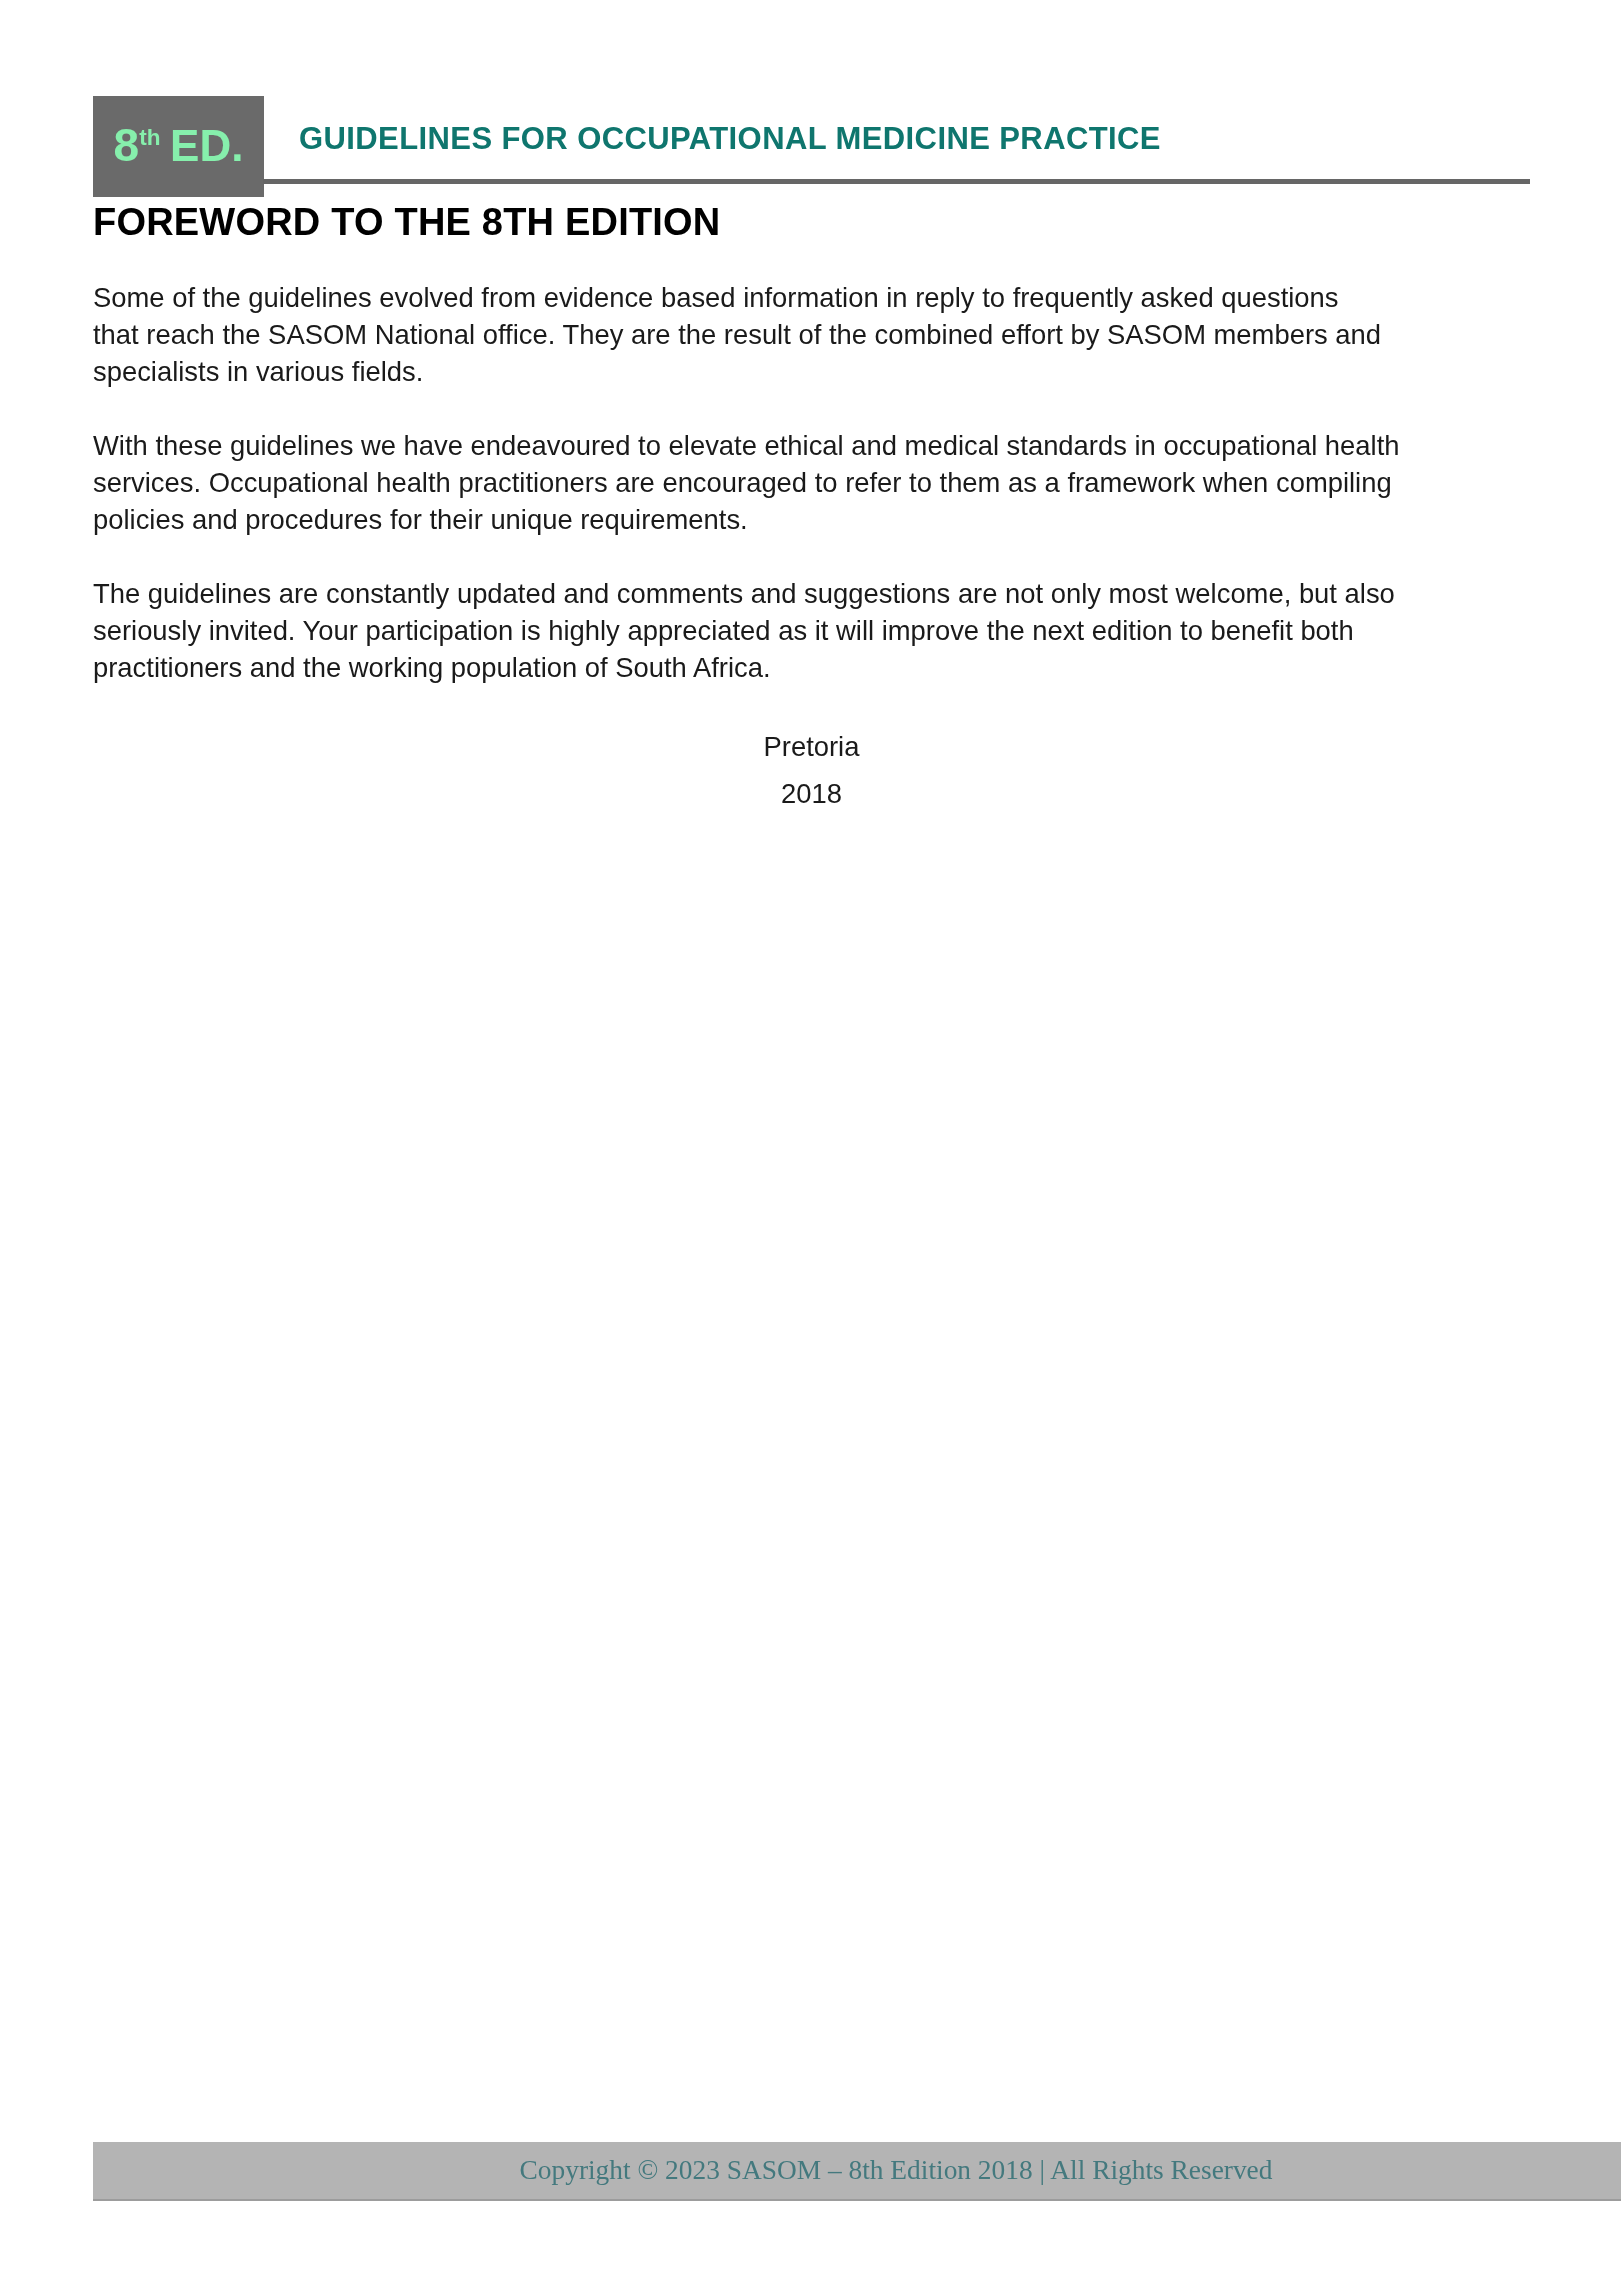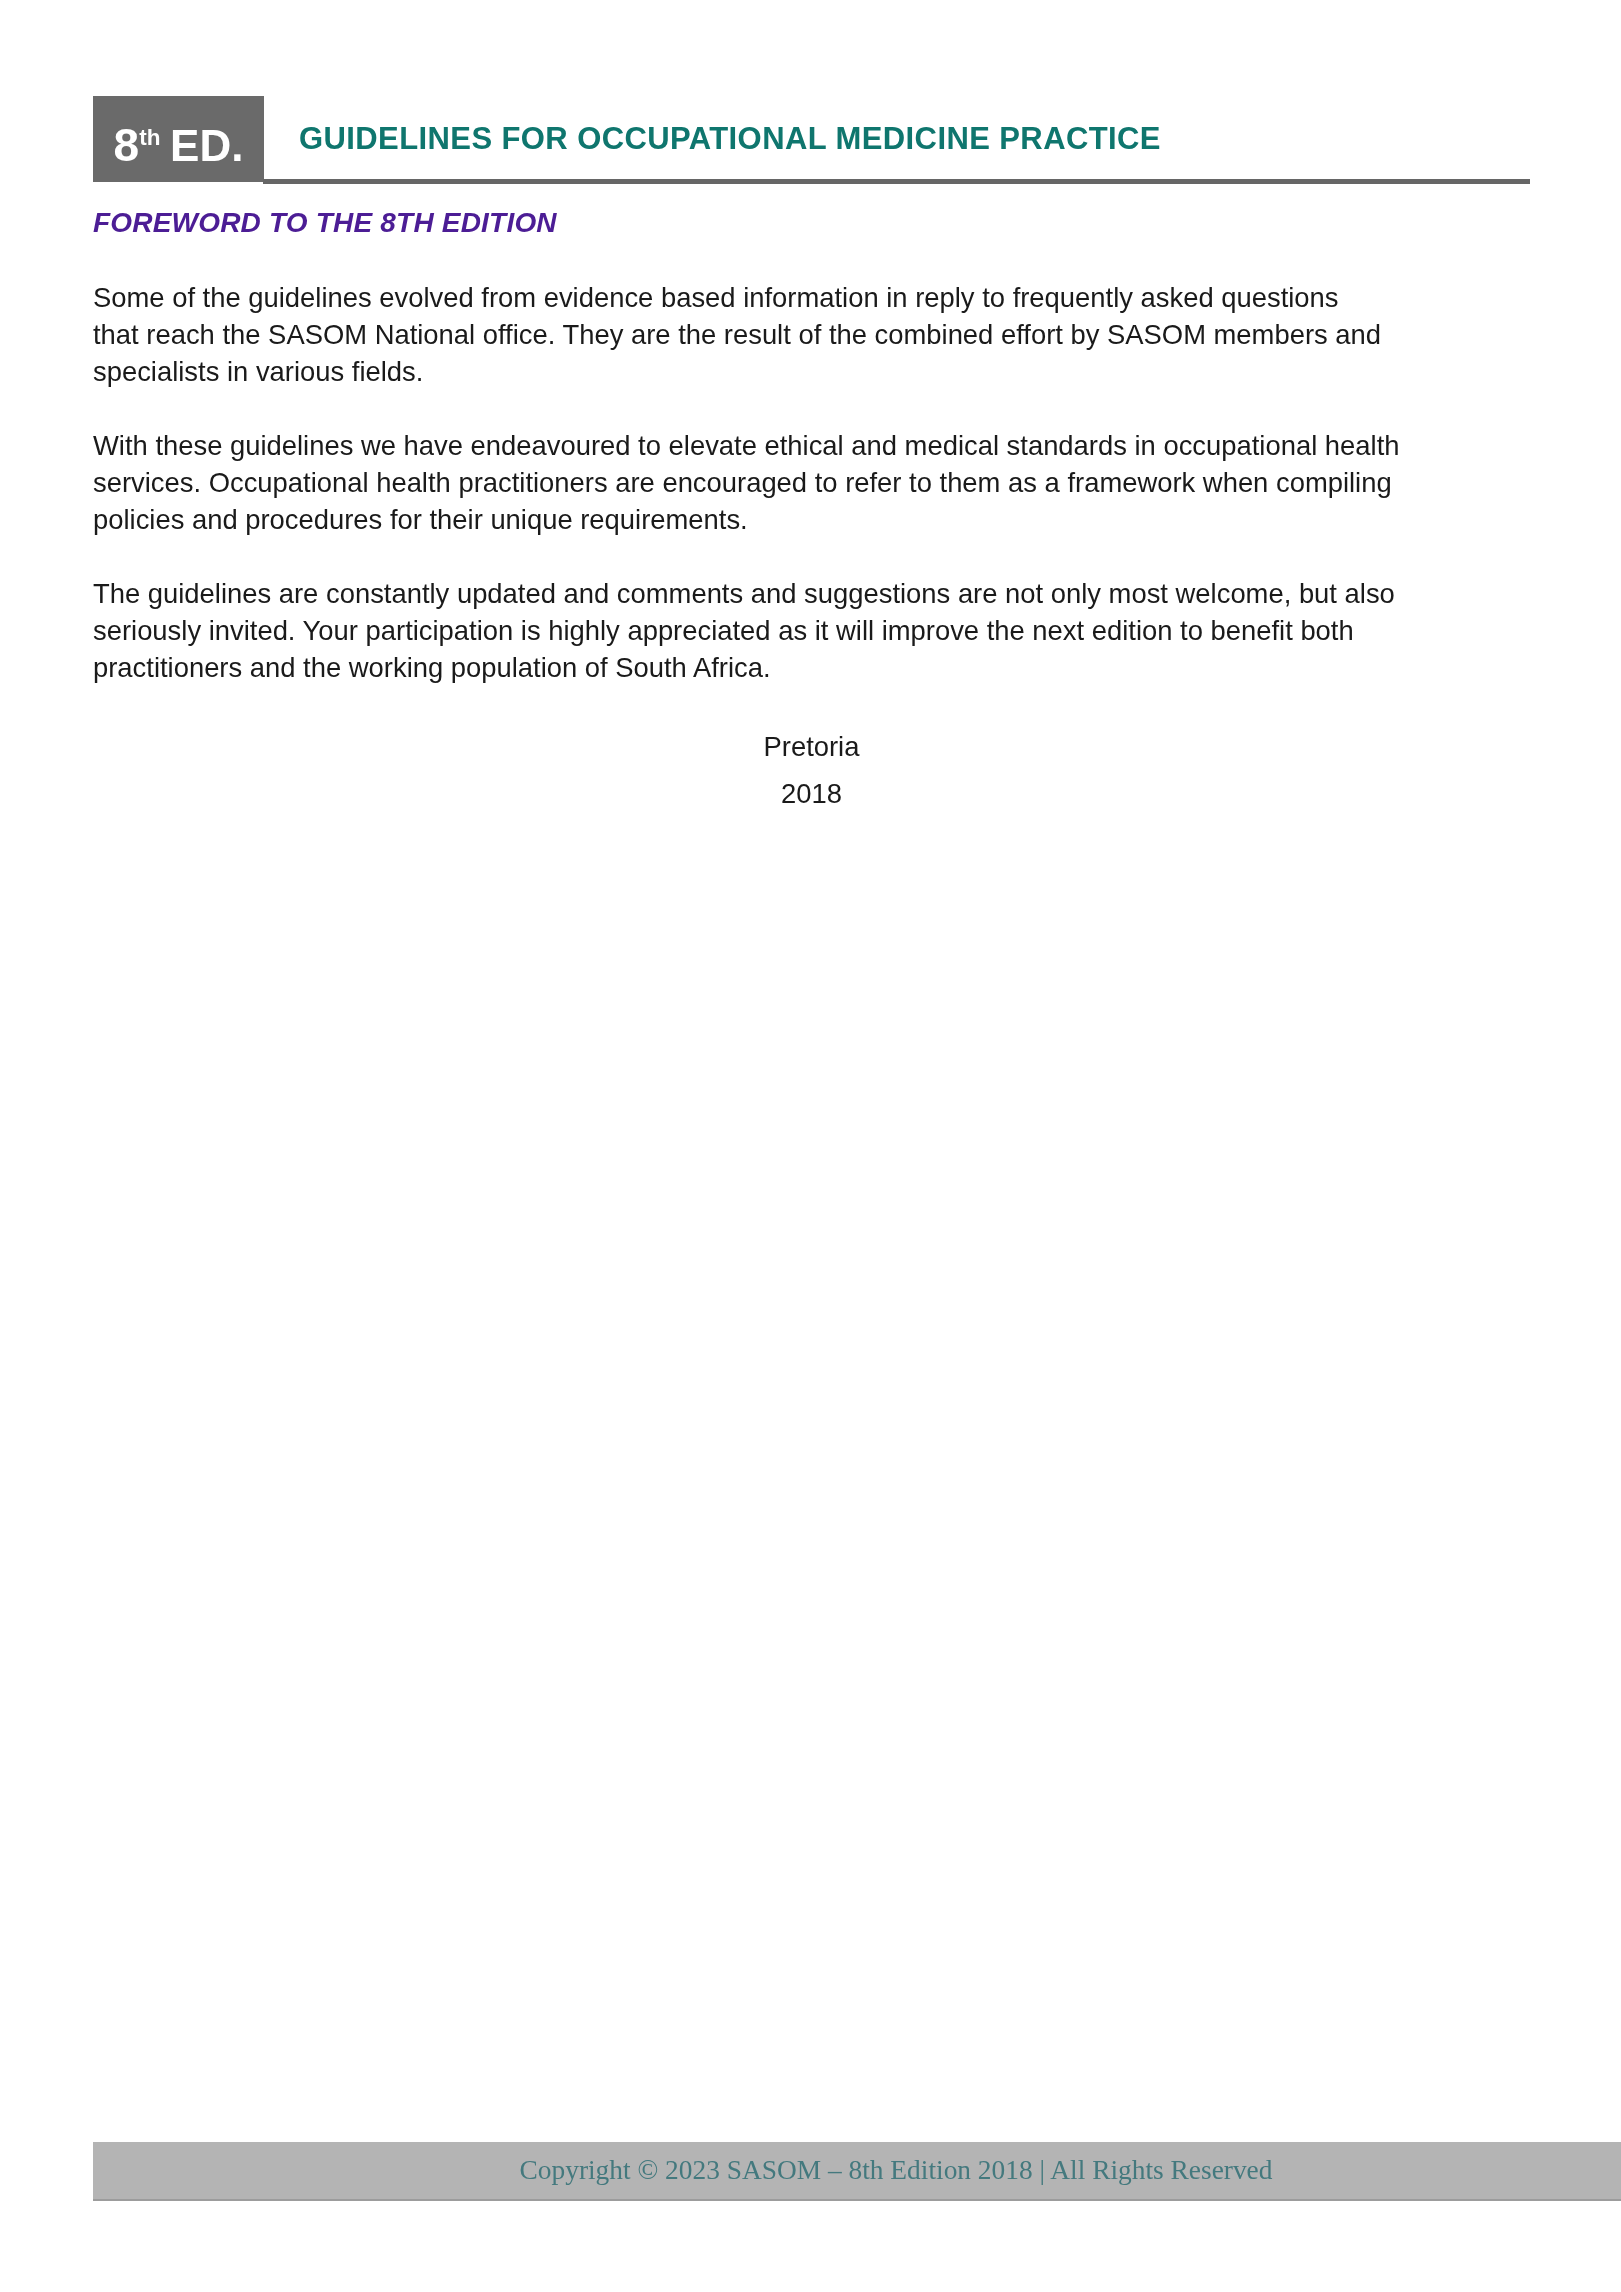--- a/index.html
+++ b/index.html
@@ -9,23 +9,23 @@
     font-family: "Liberation Sans", sans-serif;
     position: relative;
     overflow: hidden;
   }
   .page { position: absolute; inset: 0; }
 
   
   .badge {
     position: absolute;
     left: 93px; top: 96px;
-    width: 171px; height: 86px;
+    width: 171px; height: 101px;
     background: #6a6a6a;
-    color: #ffffff;
+    color: #86efac;
     text-align: center;
     line-height: 84px;
     font-weight: bold;
     white-space: nowrap;
   }
   .badge-num { font-size: 46px; }
   .badge-sup { font-size: 22.5px; vertical-align: 15.7px; }
   .badge-suffix { font-size: 44px; margin-left: 0.22em; }
 
   .header-title {
@@ -46,26 +46,25 @@
 
   
   .content {
     position: absolute;
     left: 93px; top: 203px;
     width: 1437px;
     color: #1a1a1a;
   }
   .content h1 {
     margin: 0 0 37px 0;
-    font-size: 28px;
+    font-size: 38px;
     line-height: 39px;
     font-weight: bold;
-    color: #4c1d95;
+    color: #000000;
     letter-spacing: 0.2px;
-    font-style: italic;
   }
   .content p {
     margin: 0 0 37px 0;
     font-size: 27.4px;
     line-height: 37px;
     white-space: pre-line;
   }
   .signoff {
     margin-top: 17.6px;
     text-align: center;

